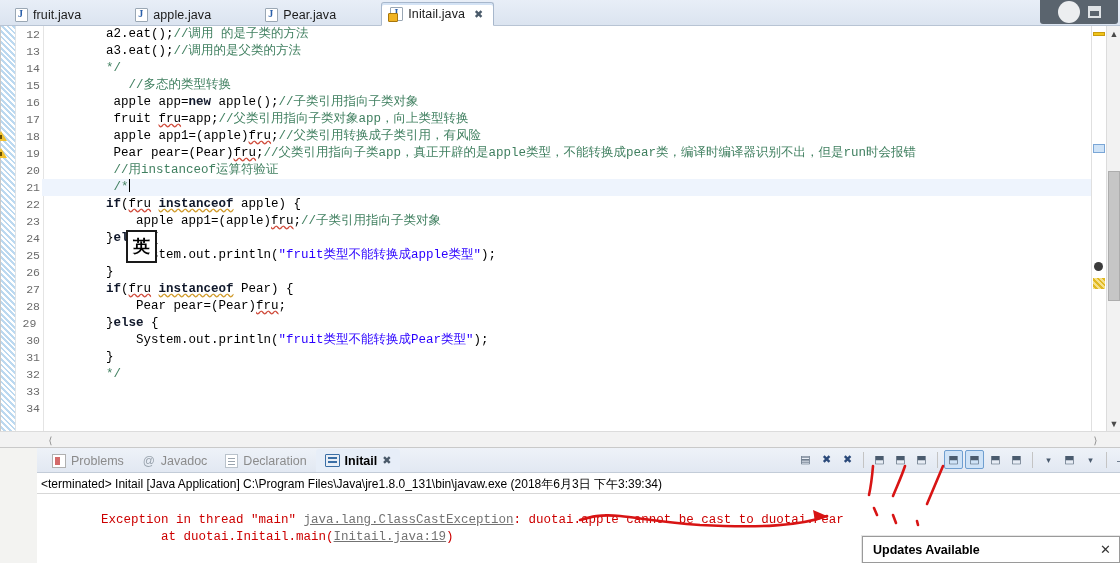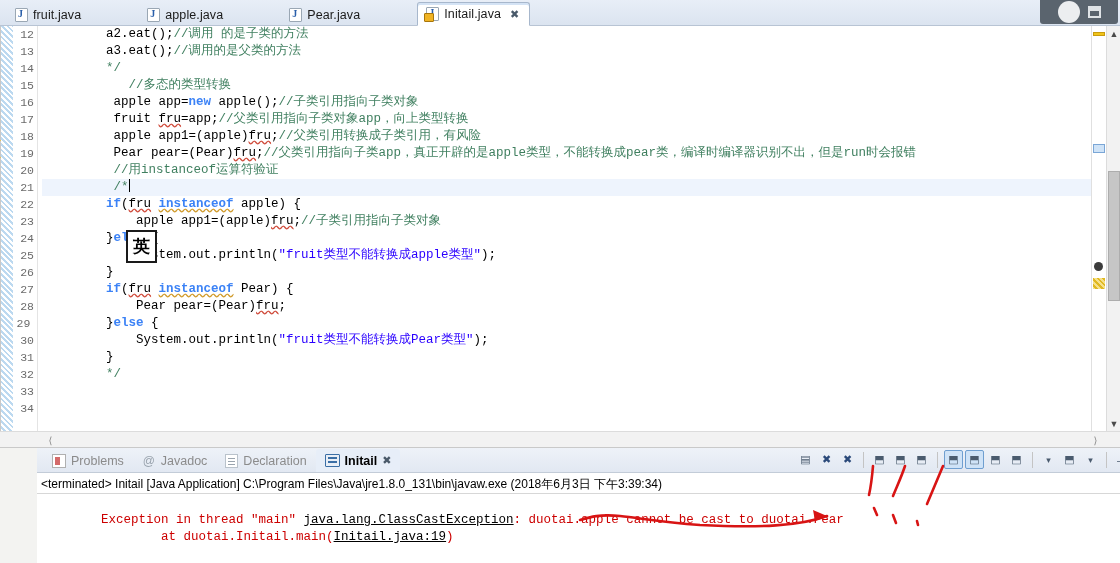--- a/index.html
+++ b/index.html
@@ -10,21 +10,21 @@
     overflow:hidden;
   }
   .app { position:relative; width:1120px; height:563px; background:#f3f3f1; }
 
   
   .tabbar{
     position:absolute; left:0; top:0; width:1120px; height:26px;
     background:linear-gradient(to bottom,#e8eef7 0%, #dbe4f0 100%);
     border-bottom:1px solid #b8c4d4;
   }
-  .tabs{ display:flex; align-items:flex-end; height:26px; padding-left:4px;gap:12px; }
+  .tabs{ display:flex; align-items:flex-end; height:26px; padding-left:4px; }
   .tab{
     display:flex; align-items:center; gap:5px;
     height:24px; padding:0 10px 0 8px; margin-right:2px;
     font-size:12.5px; color:#1a1a1a; white-space:nowrap;
     border:1px solid transparent; border-bottom:none;
     border-radius:3px 3px 0 0;
     position:relative; cursor:pointer;
   }
   .tab.active{
     background:#ffffff;
@@ -59,21 +59,21 @@
   .editor{
     position:absolute; left:0; top:26px; width:1120px; height:405px;
     background:#ffffff; border-left:1px solid #c9c9c9;
   }
   .gutter-marker{
     position:absolute; left:0; top:0; width:15px; height:100%;
     background:repeating-linear-gradient(45deg,#ffffff 0 2px,#bcd9f0 2px 4px);
     border-right:1px solid #dfe3e6;
   }
   .linenos{
-    position:absolute; left:12px; top:0; width:25px; height:100%;
+    position:absolute; left:18px; top:0; width:25px; height:100%;
     background:#ffffff; text-align:right; padding-right:3px;
     font-family:"Liberation Mono", monospace; font-size:11.5px; color:#6b6b6b;
     border-right:1px solid #e4e4e4;
   }
   .linenos div{ height:17px; line-height:17px; }
   .warn-ico{
     position:absolute; left:1px; width:13px; height:13px;
   }
   .warn-ico:before{
     content:""; position:absolute; left:0; top:2px;
@@ -83,21 +83,21 @@
   .warn-ico:after{
     content:""; position:absolute; left:5px; top:6px; width:2px;height:4px;background:#6a5200;
   }
   .code{
     position:absolute; left:41px; top:0; right:29px; height:100%;
     font-family:"Liberation Mono", monospace; font-size:12.5px;
     white-space:pre; overflow:hidden; color:#000000;
   }
   .code .ln{ height:17px; line-height:17px; padding-left:4px; }
   .code .ln.cur{ background:#eef4fd; }
-  .kw{ color:#3b82f6; font-weight:bold; }
+  .kw{ color:#0f172a; font-weight:bold; }
   .cm{ color:#3f7f5f; }
   .st{ color:#2a00ff; }
   .wavy{ text-decoration:underline wavy #d09a2a; text-decoration-skip-ink:none;font-family:Liberation Mono, monospace; }
   .wavy-r{ text-decoration:underline wavy #cf4a3a; text-decoration-skip-ink:none; }
   .caret{
     display:inline-block; width:1px; height:13px; background:#000;
     vertical-align:-2px; margin-left:0px;
   }
 
   
@@ -176,21 +176,21 @@
   .tsep{ width:1px;height:16px;background:#c4c4c4;margin:0 4px; }
 
   .console{
     position:relative; height:78px; background:#ffffff; padding:3px 0 0 4px;
     font-family:"Liberation Mono", monospace; font-size:12.5px; overflow:hidden;
   }
   .cline{ height:17px; line-height:17px; white-space:pre; }
   .cterm{ font-family:"Liberation Sans", sans-serif; font-size:12px; color:#000; }
   .cerr{ color:#cc0000; }
   .clink{ color:#2a3fd0; text-decoration:underline; }
-  .cerr .clink{ color:#000000; }
+  .cerr .clink{ color:#737373; }
   .csep{ position:absolute; left:0; top:20px; width:1120px; height:1px; background:#d7d7d7; }
 
   .cscroll{
     position:absolute; right:0; top:0; width:14px; height:90px; background:#f2f2f2;
     border-left:1px solid #dcdcdc;
   }
   .cs-arrow{position:absolute;left:0;width:14px;height:14px;display:flex;align-items:center;
     justify-content:center;font-size:9px;color:#4a4a4a;}
   .cs-arrow.up{top:0;} .cs-arrow.dn{bottom:0;}
 
@@ -384,14 +384,18 @@
       <path d="M905,466 C901,478 897,486 893,496"></path>
       <path d="M943,466 C937,480 932,492 927,504"></path>
       <path d="M874,508 l3,7"></path>
       <path d="M893,515 l3,8"></path>
       <path d="M917,521 l1,4"></path>
       <path d="M827,516 C800,526 760,528 700,525 C660,522 640,518 620,516 C600,514 590,517 580,520"></path>
     </g>
     <path d="M827,516 l-14,-6 l2,11 z" fill="#d81414" stroke="none"></path>
   </svg>
 
+  <div class="popup">
+    <span class="ptitle">Updates Available</span>
+    <span class="pclose">✕</span>
+  </div>
 
 </div>
 
 </body></html>

